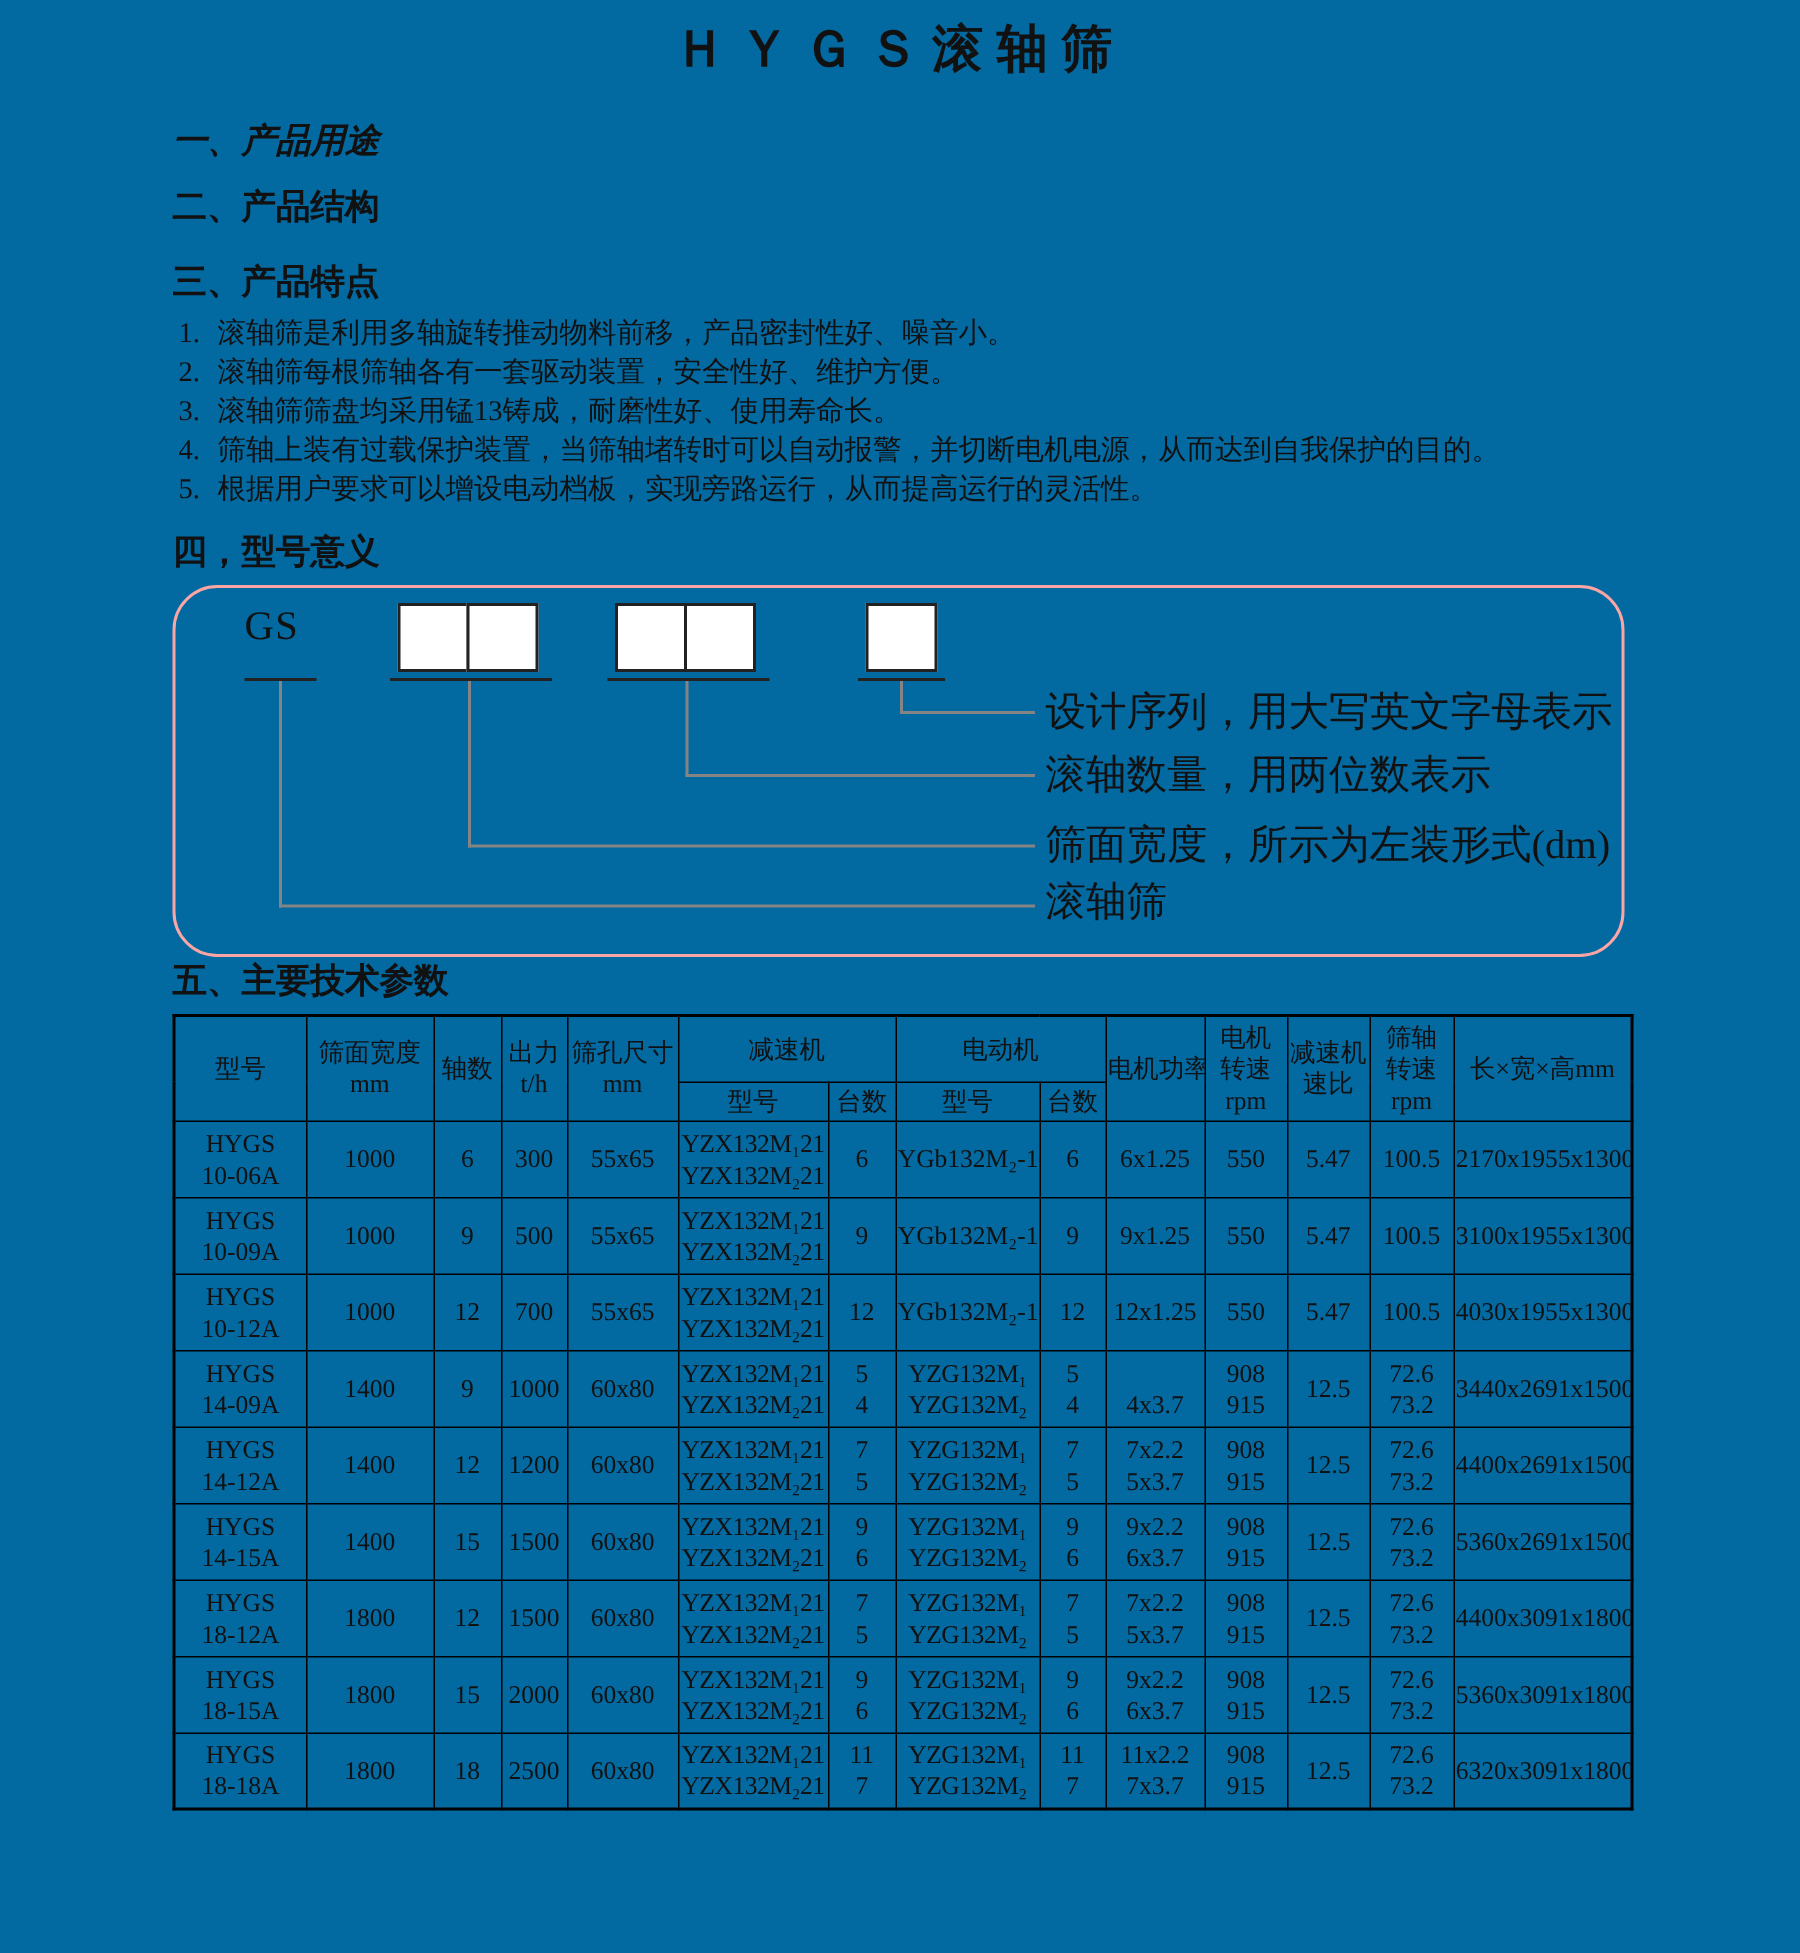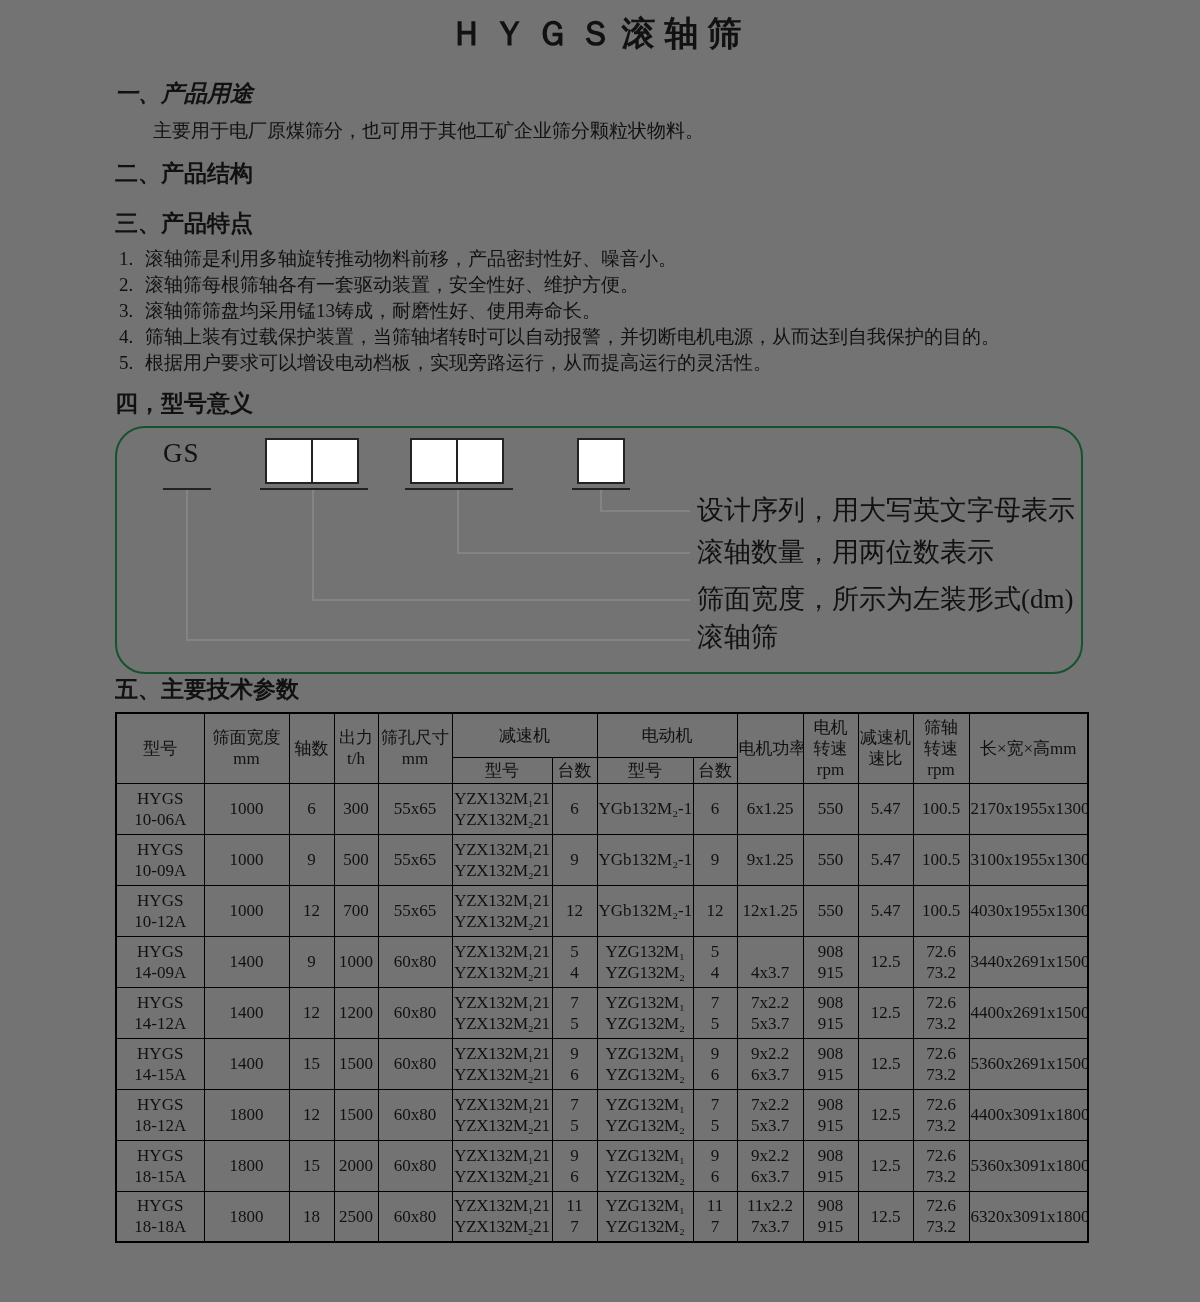--- a/index.html
+++ b/index.html
@@ -1,17 +1,17 @@
 <!DOCTYPE html>
 <html><head>
 <meta charset="utf-8">
 <style>
   * { margin: 0; padding: 0; box-sizing: border-box; }
   body { background: #fff; font-family: "Liberation Serif", "DejaVu Serif", serif; color: #111; }
-  .page { position: relative; width: 1200px; height: 1302px; background: #737373; overflow: hidden; margin: 0 auto; }
+  .page { position: relative; width: 1200px; height: 1302px; background: #0369a1; overflow: hidden; margin: 0 auto; }
   .content { padding: 0 113px 0 115px; }
 
   .doc-title {
     text-align: center; padding-top: 12px;
     font-family: "Liberation Sans", "DejaVu Sans", sans-serif;
     font-weight: bold; font-size: 34px; letter-spacing: 9px; line-height: 42px;
   }
   h2.sec-heading {
     font-family: "Liberation Sans", "DejaVu Sans", sans-serif;
     font-weight: bold; font-size: 23px; line-height: 30px;
@@ -26,21 +26,21 @@
     font-size: 19px; line-height: 27px; margin-top: 9px;
     text-indent: 2em; width: 970px;
   }
   .feature-list { margin-top: 8px; }
   .feature-item { display: flex; font-size: 19px; line-height: 26px; }
   .feature-num  { width: 30px; flex: 0 0 30px; padding-left: 4px; }
 
   
   .diagram {
     position: relative; margin-top: 8px; width: 968px; height: 248px;
-    border: 2px solid #14532d; border-radius: 30px; padding-left: 24px;
+    border: 2px solid #fca5a5; border-radius: 30px; padding-left: 24px;
   }
   .gs-label { position: absolute; left: 46px; top: 10px; font-size: 27px; letter-spacing: 1px; }
   .code-box { position: absolute; top: 10px; width: 48px; height: 46px; border: 2px solid #222; background: #fff; }
   .u-line   { position: absolute; height: 2px; background: #222; top: 60px; }
   .conn     { position: absolute; background: #848484; }
   .v-line   { width: 2px; }
   .h-line   { height: 2px; }
   .diag-label { position: absolute; left: 580px; font-size: 27px; line-height: 26px; white-space: nowrap; }
 
   
@@ -63,21 +63,20 @@
 </style>
 </head>
 <body>
 
 <div class="page">
   <div class="doc-title">ＨＹＧＳ滚轴筛</div>
 
   <div class="content">
 
     <h2 class="sec-heading h-usage">一、产品用途</h2>
-    <p class="body-text">主要用于电厂原煤筛分，也可用于其他工矿企业筛分颗粒状物料。</p>
 
     <h2 class="sec-heading h-structure">二、产品结构</h2>
 
     <h2 class="sec-heading h-features">三、产品特点</h2>
     <div class="feature-list">
       <div class="feature-item">
         <span class="feature-num">1.</span>
         <span>滚轴筛是利用多轴旋转推动物料前移，产品密封性好、噪音小。</span>
       </div>
       <div class="feature-item">

